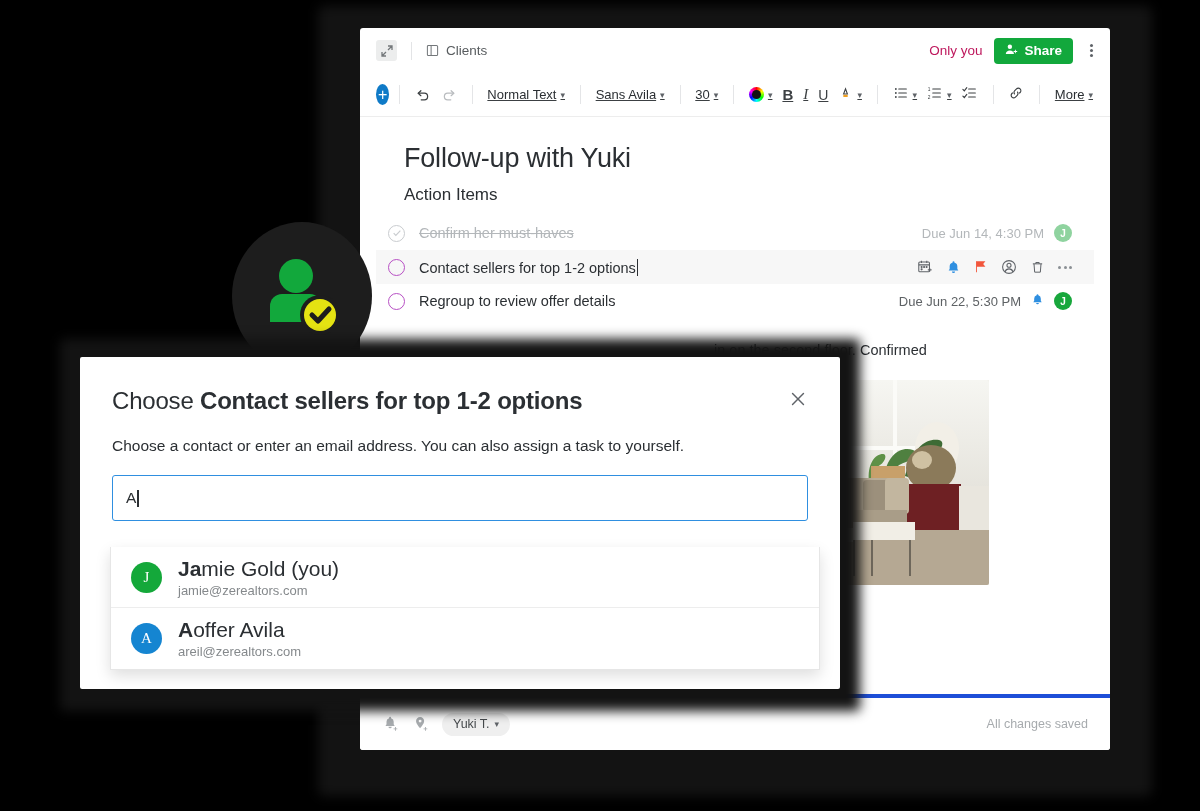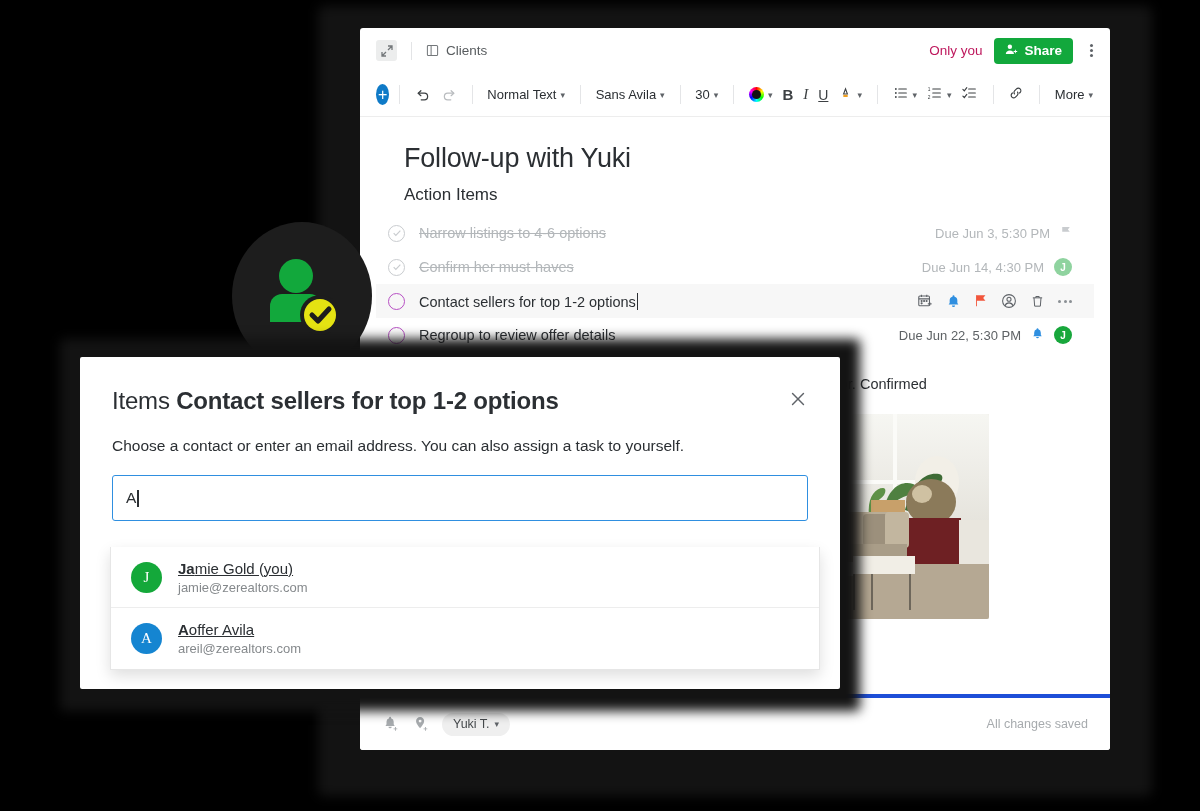--- a/index.html
+++ b/index.html
@@ -58,20 +58,21 @@
   .tb-plus {
     width:21px; height:21px; border-radius:50%; background:#0f7ac7; color:#fff;
     display:flex;align-items:center;justify-content:center;
     font-size:16px; line-height:1; font-weight:500;
   }
   .tb-sep { width:1px; height:19px; background:#e4e5e7; margin:0 10px; }
   .tb-btn {
     display:flex; align-items:center; gap:4px; color:#3c4043;
     font-size:13px; padding:3px 5px; border-radius:3px; cursor:pointer;
     white-space:nowrap;
+    text-decoration:underline;
   }
   .tb-btn.fmt { font-weight:bold; font-size:15px; }
   .tb-btn.ital { font-style:italic; font-size:15px; font-family:"Liberation Serif", serif;}
   .tb-btn.under { text-decoration:underline; font-size:14px;}
   .caret { font-size:9px; color:#5f6368; }
   .tb-label { font-size:13px; color:#2b2f33; }
   .colorwheel {
     width:15px;height:15px;border-radius:50%;
     background: conic-gradient(#ff0000,#ffff00,#00ff00,#00ffff,#0000ff,#ff00ff,#ff0000);
     position:relative;
@@ -168,21 +169,21 @@
     border-bottom:1px solid #ededed; cursor:pointer;
   }
   .dd-item:last-child { border-bottom:none; }
   .dd-av {
     width:31px;height:31px;border-radius:50%;color:#fff;font-size:15px;
     display:flex;align-items:center;justify-content:center;flex:0 0 auto;
     font-family:"Liberation Serif", serif;
   }
   .dd-av.green { background:#14a83a; }
   .dd-av.blue  { background:#1585d1; }
-  .dd-name { font-size:15px; color:#2b2f33;text-decoration:underline; }
+  .dd-name { font-size:21px; color:#2b2f33; }
   .dd-name b { font-weight:bold; }
   .dd-mail { font-size:13px; color:#85898c; margin-top:2px; }
 </style>
 </head>
 <body>
 
 <div id="stage">
 
   <div class="halo doc"></div>
 
@@ -323,36 +324,20 @@
         <span class="caret">▾</span>
       </div>
     </div>
 
     <div class="doc-body">
       <div class="doc-title">Follow-up with Yuki</div>
       <div class="doc-h2">Action Items</div>
 
       <div class="task-list">
 
-        <div class="task-row done">
-          <span class="chk done">
-            <svg width="10" height="10" viewBox="0 0 12 12" fill="none" stroke="currentColor" stroke-width="1.4">
-                <path d="M2 6.2l2.6 2.6L10 3.2"></path>
-              </svg>
-          </span>
-          <span class="task-text">Narrow listings to 4-6 options</span>
-          <span class="task-right">
-            <span class="due">Due Jun 3, 5:30 PM</span>
-            <span class="ic" style="color:#c9cccf">
-              <svg width="12" height="12" viewBox="0 0 14 14" fill="currentColor">
-                  <path d="M2.6 1.2h8.8L9.2 4l2.2 2.8H2.6z"></path>
-                </svg>
-            </span>
-          </span>
-        </div>
 
         <div class="task-row done">
           <span class="chk done">
             <svg width="10" height="10" viewBox="0 0 12 12" fill="none" stroke="currentColor" stroke-width="1.4">
                 <path d="M2 6.2l2.6 2.6L10 3.2"></path>
               </svg>
           </span>
           <span class="task-text">Confirm her must-haves</span>
           <span class="task-right">
             <span class="due">Due Jun 14, 4:30 PM</span>
@@ -499,21 +484,21 @@
       <circle cx="64" cy="65" r="16" fill="#e5e312"></circle>
       <path d="M56 65l6 6 11-12" fill="none" stroke="#1d1d1d" stroke-width="5" stroke-linecap="round" stroke-linejoin="round"></path>
     </svg>
   </div>
 
   <div class="halo mod"></div>
 
   <div class="modal">
     <div class="modal-head">
       <div class="modal-title">
-        <span>Items </span><b>Contact sellers for top 1-2 options</b>
+        <span>Choose </span><b>Contact sellers for top 1-2 options</b>
       </div>
       <div class="modal-close">
         <svg width="20" height="20" viewBox="0 0 22 22" fill="none" stroke="currentColor" stroke-width="1.6" stroke-linecap="round">
           <path d="M5 5l12 12M17 5L5 17"></path>
         </svg>
       </div>
     </div>
     <div class="modal-sub">Choose a contact or enter an email address. You can also assign a task to yourself.</div>
     <div class="modal-input-wrap">
       <div class="modal-input">

